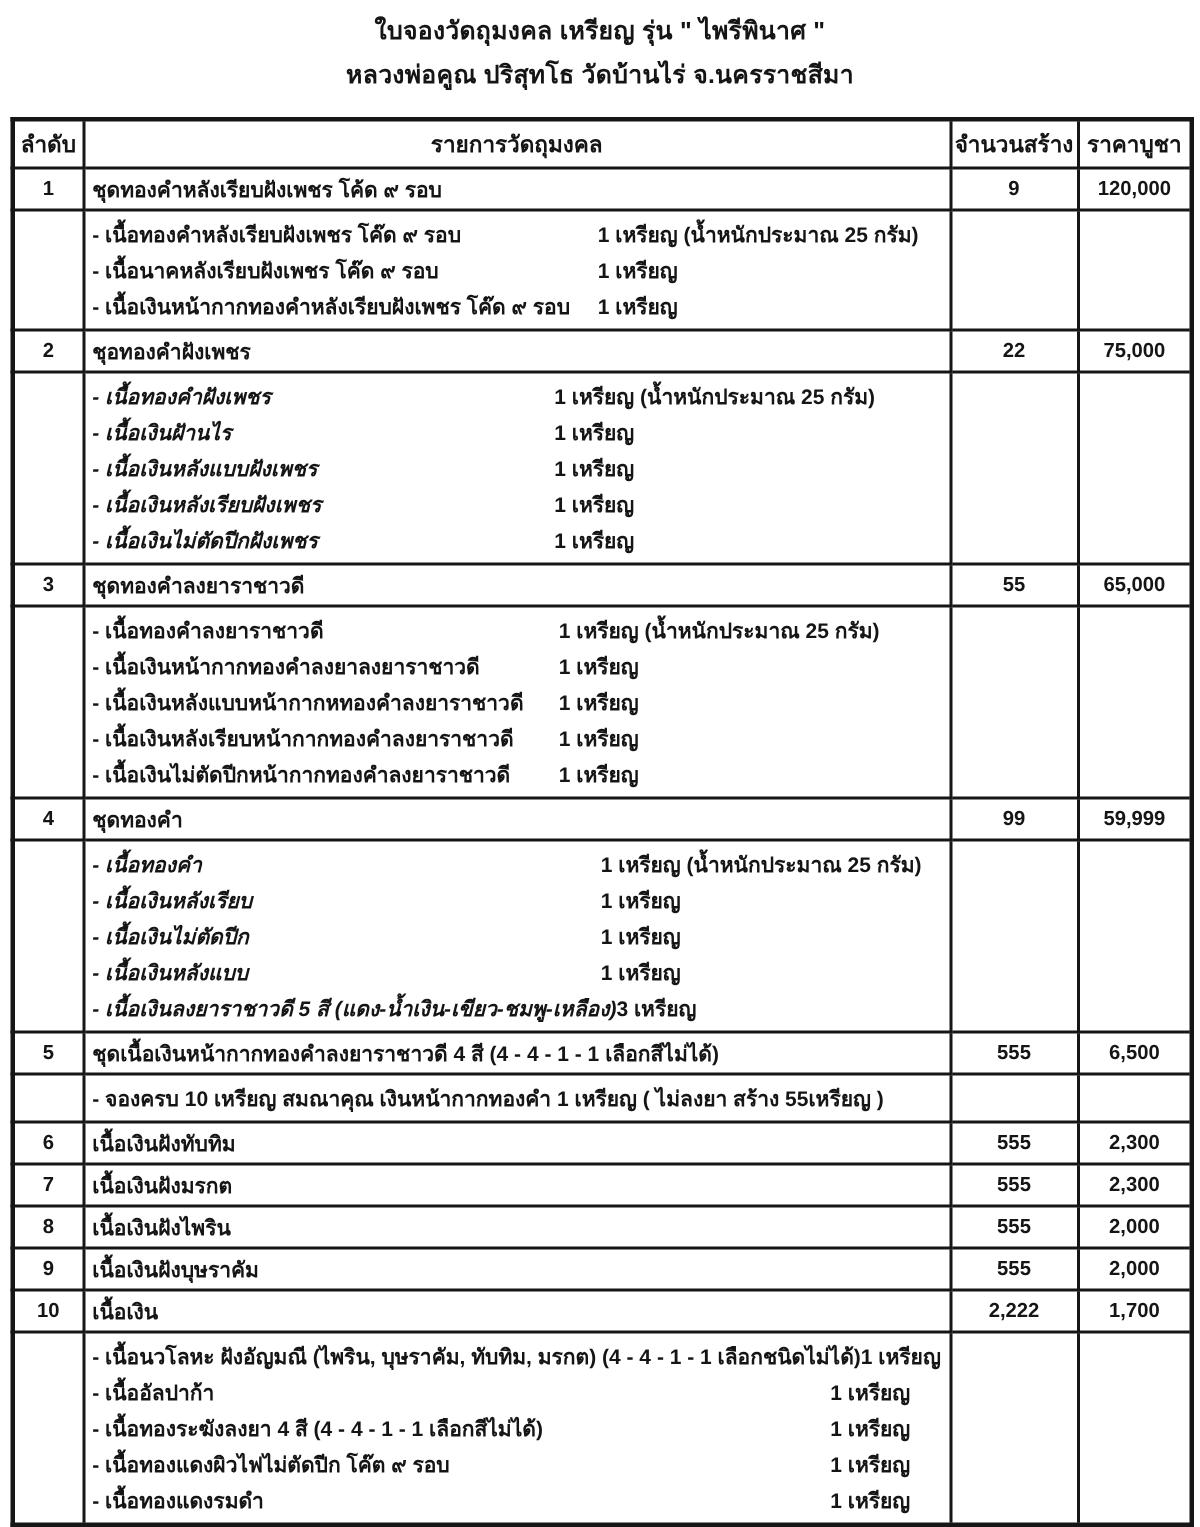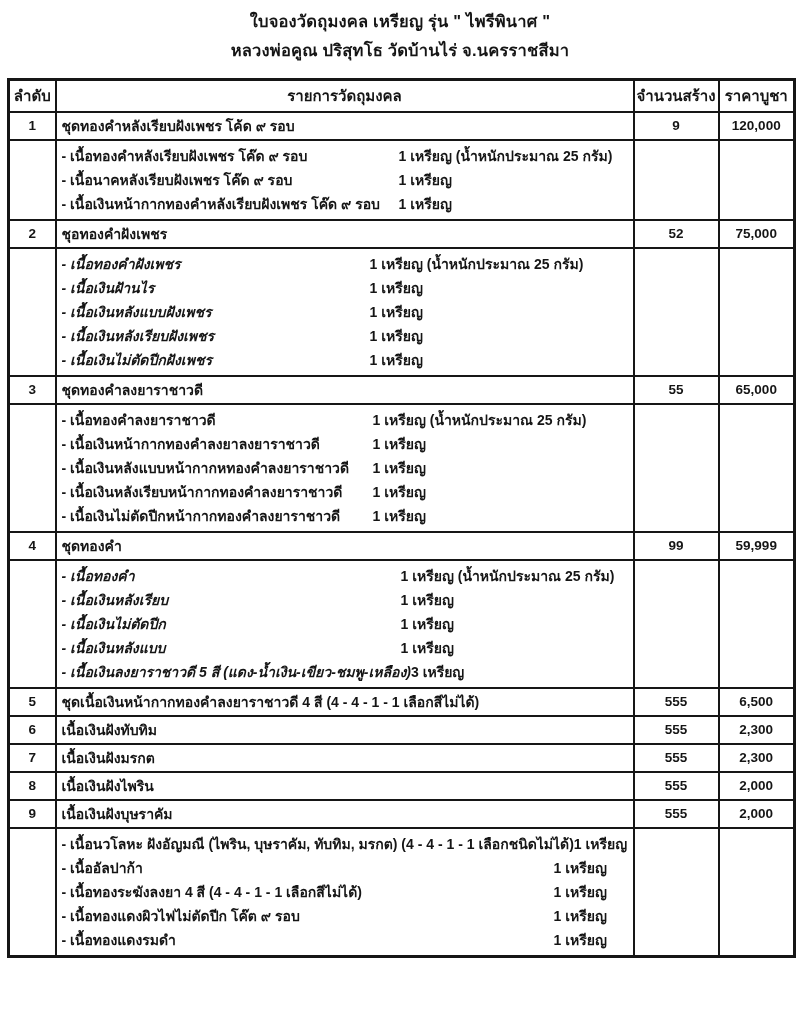--- a/index.html
+++ b/index.html
@@ -100,21 +100,21 @@
               <span class="amt">1 เหรียญ</span>
             </div>
         </td>
         <td class="num"></td>
         <td class="num"></td>
       </tr>
 
       <tr class="main">
         <td class="no">2</td>
         <td class="item">ชุอทองคำฝังเพชร</td>
-        <td class="num">52</td>
+        <td class="num">22</td>
         <td class="num">75,000</td>
       </tr>
       <tr class="sub g2">
         <td class="no"></td>
         <td class="item subcell">
           <div class="subline">
               <span class="desc">- เนื้อทองคำฝังเพชร</span>
               <span class="amt">1 เหรียญ (น้ำหนักประมาณ 25 กรัม)</span>
             </div>
           <div class="subline">
@@ -205,20 +205,31 @@
         <td class="num"></td>
         <td class="num"></td>
       </tr>
 
       <tr class="main">
         <td class="no">5</td>
         <td class="item">ชุดเนื้อเงินหน้ากากทองคำลงยาราชาวดี  4 สี (4 - 4 - 1 - 1 เลือกสีไม่ได้)</td>
         <td class="num">555</td>
         <td class="num">6,500</td>
       </tr>
+      <tr class="sub g5">
+        <td class="no"></td>
+        <td class="item subcell">
+          <div class="subline">
+              <span class="desc">- จองครบ 10 เหรียญ สมณาคุณ เงินหน้ากากทองคำ 1 เหรียญ ( ไม่ลงยา สร้าง 55เหรียญ )</span>
+              <span class="amt"></span>
+            </div>
+        </td>
+        <td class="num"></td>
+        <td class="num"></td>
+      </tr>
 
       <tr class="main">
         <td class="no">6</td>
         <td class="item">เนื้อเงินฝังทับทิม</td>
         <td class="num">555</td>
         <td class="num">2,300</td>
       </tr>
 
       <tr class="main">
         <td class="no">7</td>
@@ -234,20 +245,26 @@
         <td class="num">2,000</td>
       </tr>
 
       <tr class="main">
         <td class="no">9</td>
         <td class="item">เนื้อเงินฝังบุษราคัม</td>
         <td class="num">555</td>
         <td class="num">2,000</td>
       </tr>
 
+      <tr class="main">
+        <td class="no">10</td>
+        <td class="item">เนื้อเงิน</td>
+        <td class="num">2,222</td>
+        <td class="num">1,700</td>
+      </tr>
 
       <tr class="sub g11">
         <td class="no"></td>
         <td class="item subcell">
           <div class="subline">
               <span class="desc">- เนื้อนวโลหะ ฝังอัญมณี (ไพริน, บุษราคัม, ทับทิม, มรกต) (4 - 4 - 1 - 1 เลือกชนิดไม่ได้)</span>
               <span class="amt">1 เหรียญ</span>
             </div>
           <div class="subline">
               <span class="desc">- เนื้ออัลปาก้า</span>

